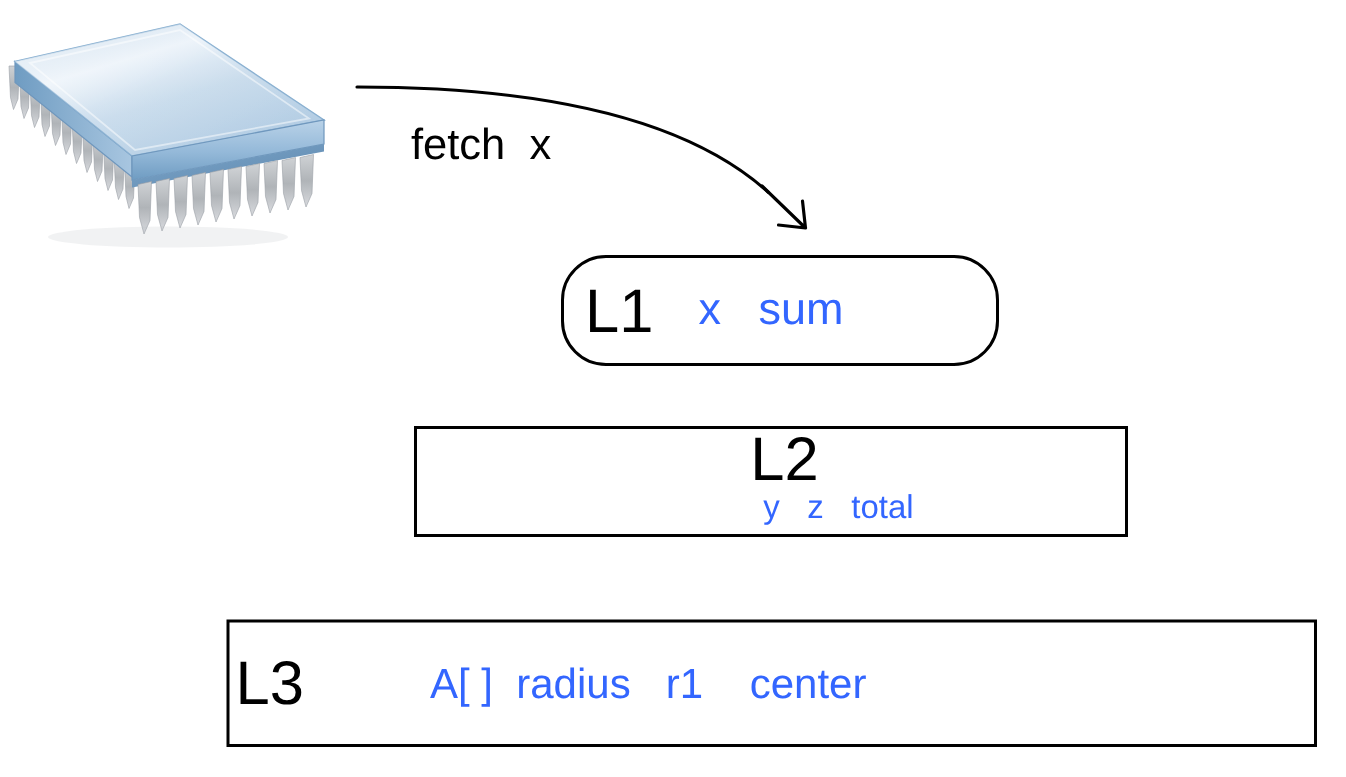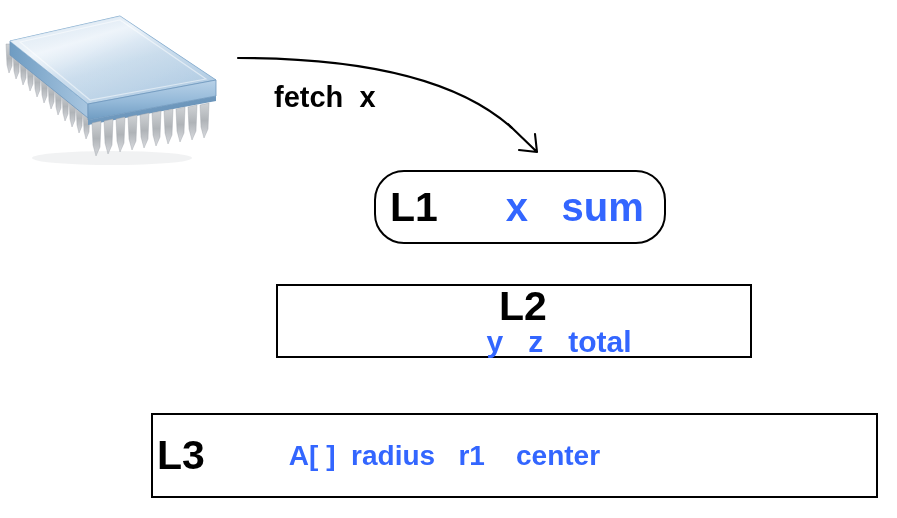--- a/index.html
+++ b/index.html
@@ -15,21 +15,20 @@
     font-family: "Liberation Sans", sans-serif;
   }
 
   #stage {
     position: absolute;
     left: 0;
     top: 0;
     width: 897px;
     height: 518px;
     background: #ffffff;
-    font-weight: bold;
   }
 
   
   .chip-wrap {
     position: absolute;
     left: 0px;
     top: 8px;
     width: 240px;
     height: 170px;
   }
@@ -82,38 +81,38 @@
     top: 170px;
     width: 292px;
     height: 74px;
     border-radius: 30px;
   }
   #box-l1 .cache-name {
     font-size: 41px;
     margin-left: 14px;
   }
   #box-l1 .cache-items {
-    font-size: 40px;
-    margin-left: 68px;
+    font-size: 30px;
+    margin-left: 30px;
   }
 
   
   #box-l2 {
     left: 276px;
     top: 284px;
     width: 476px;
     height: 74px;
     flex-direction: column;
   }
   #box-l2 .cache-name {
     font-size: 41px;
     margin-left: 18px;
   }
   #box-l2 .cache-items {
-    font-size: 30px;
+    font-size: 22px;
     margin-left: 90px;
   }
 
   
   #box-l3 {
     left: 151px;
     top: 413px;
     width: 727px;
     height: 85px;
   }

